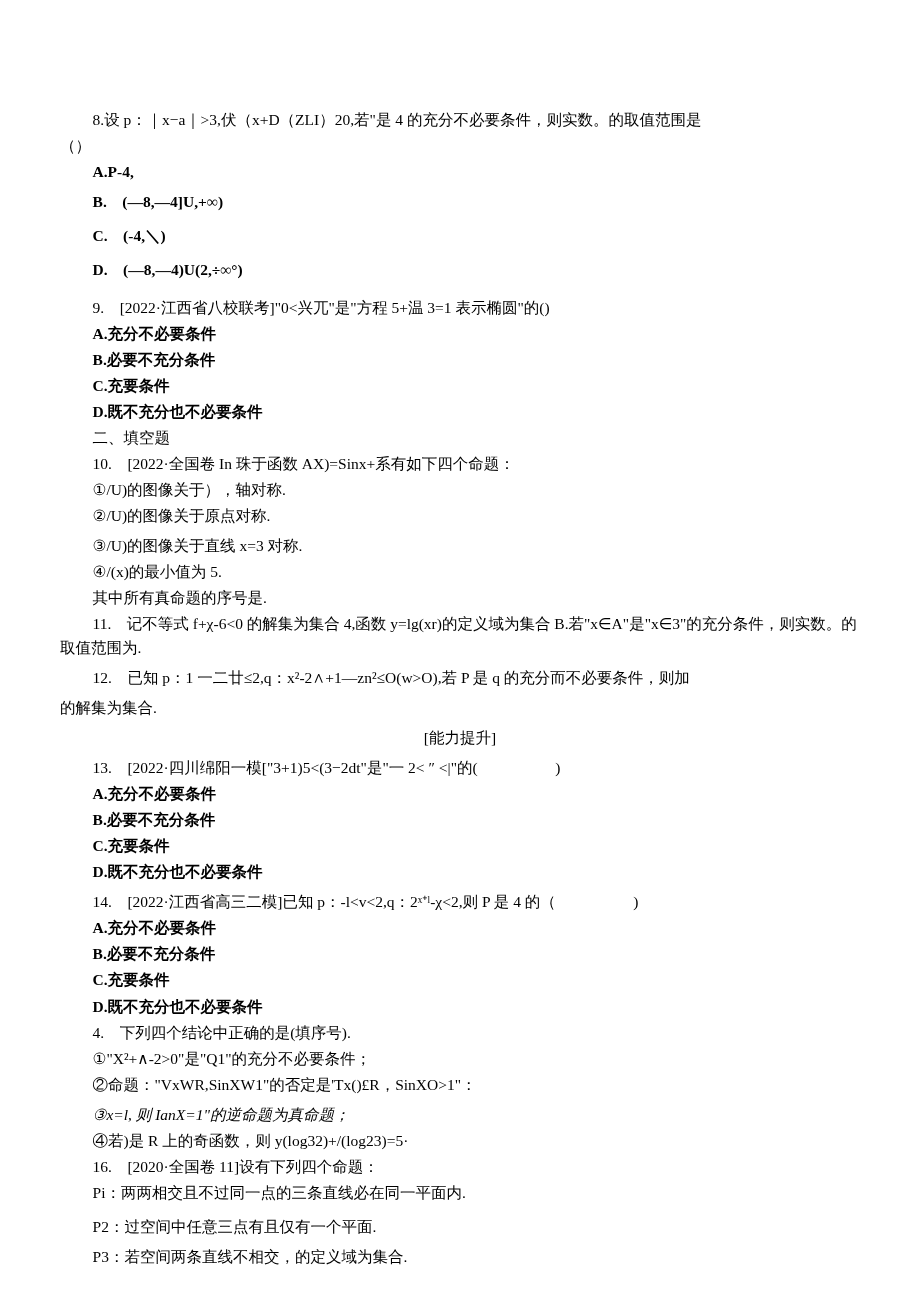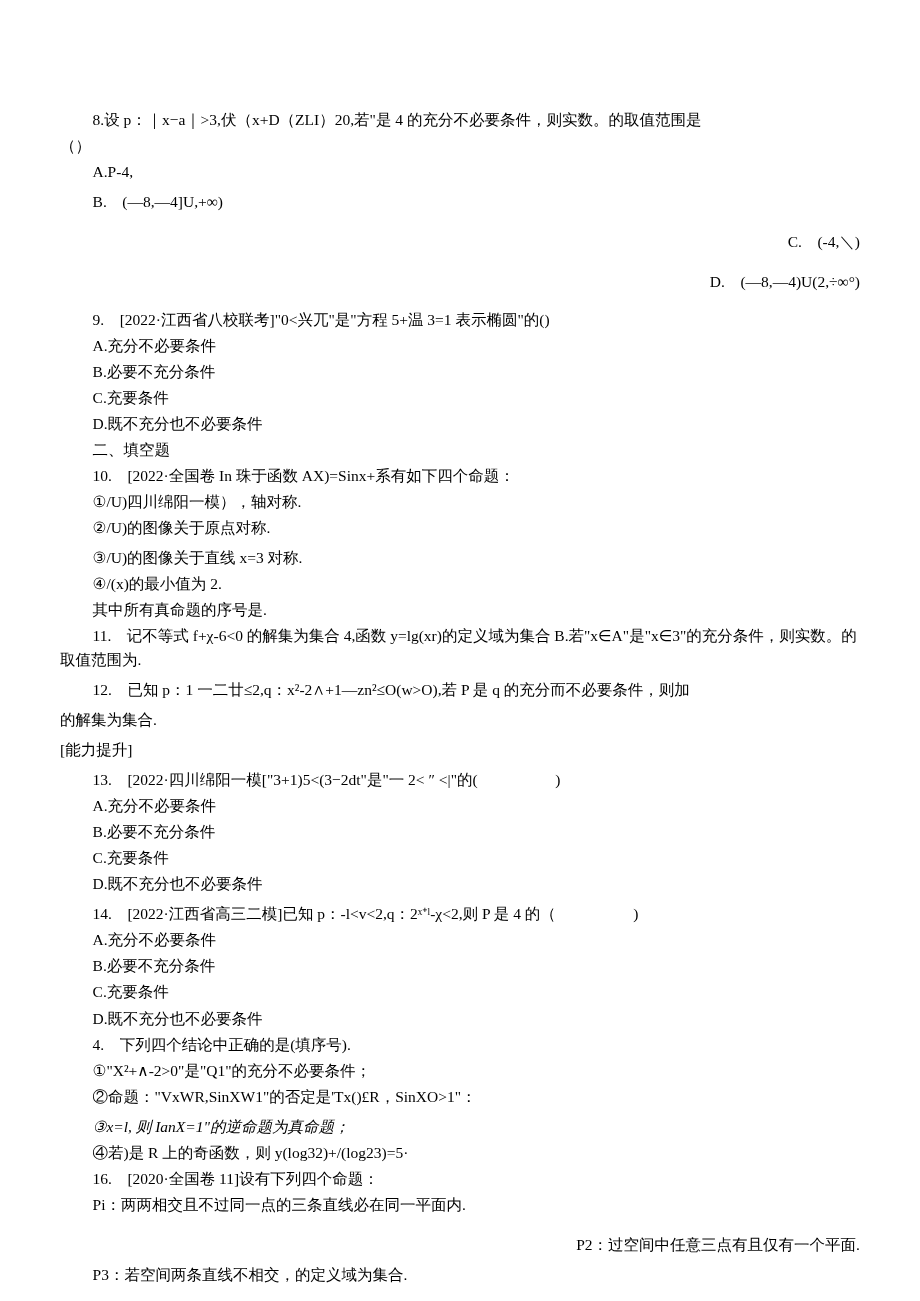--- a/index.html
+++ b/index.html
@@ -14,27 +14,27 @@
     font-size: 15.5px;
     color: #000;
     line-height: 1.55;
     padding: 108px 60px 40px 60px;
     box-sizing: border-box;
   }
   .para {
     margin: 0 0 2px 0;
   }
   .indent { text-indent: 2.1em; }
-  .opt { text-indent: 2.1em; }
+  .opt { text-indent: 2.1em; font-weight: bold; }
   .gap-s { margin-top: 6px; }
-  .gap-m { margin-top: 16px; text-align: right; }
+  .gap-m { margin-top: 10px; }
   .gap-l { margin-top: 14px; }
   .ital { font-style: italic; }
   .center {
-    text-align: left;
+    text-align: center;
   }
 </style>
 </head>
 <body>
 
 <p class="para indent">8.设 p：｜x−a｜&gt;3,伏（x+D（ZLI）20,若"是 4 的充分不必要条件，则实数。的取值范围是</p>
 <p class="para">（）</p>
 <p class="para opt">A.P-4,</p>
 <p class="para opt gap-s">B.　(—8,—4]U,+∞)</p>
 <p class="para opt gap-m">C.　(-4,＼)</p>
@@ -42,24 +42,24 @@
 
 <p class="para indent gap-l">9.　[2022·江西省八校联考]"0&lt;兴兀"是"方程 5+温 3=1 表示椭圆"的()</p>
 <p class="para opt">A.充分不必要条件</p>
 <p class="para opt">B.必要不充分条件</p>
 <p class="para opt">C.充要条件</p>
 <p class="para opt">D.既不充分也不必要条件</p>
 
 <p class="para indent">二、填空题</p>
 
 <p class="para indent">10.　[2022·全国卷 In 珠于函数 AX)=Sinx+系有如下四个命题：</p>
-<p class="para indent">①/U)四川绵阳一模），轴对称.</p>
+<p class="para indent">①/U)的图像关于），轴对称.</p>
 <p class="para indent">②/U)的图像关于原点对称.</p>
 <p class="para indent gap-s">③/U)的图像关于直线 x=3 对称.</p>
-<p class="para indent">④/(x)的最小值为 2.</p>
+<p class="para indent">④/(x)的最小值为 5.</p>
 <p class="para indent">其中所有真命题的序号是.</p>
 
 <p class="para indent">11.　记不等式 f+χ-6&lt;0 的解集为集合 4,函数 y=lg(xr)的定义域为集合 B.若"x∈A"是"x∈3"的充分条件，则实数。的取值范围为.</p>
 
 <p class="para indent gap-s">12.　已知 p：1 一二廿≤2,q：x²-2∧+1—zn²≤O(w&gt;O),若 P 是 q 的充分而不必要条件，则加</p>
 <p class="para gap-s">的解集为集合.</p>
 
 <p class="para center gap-s">[能力提升]</p>
 
 <p class="para indent gap-s">13.　[2022·四川绵阳一模["3+1)5&lt;(3−2dt"是"一 2&lt; ″ &lt;|"的(　　　　　)</p>

